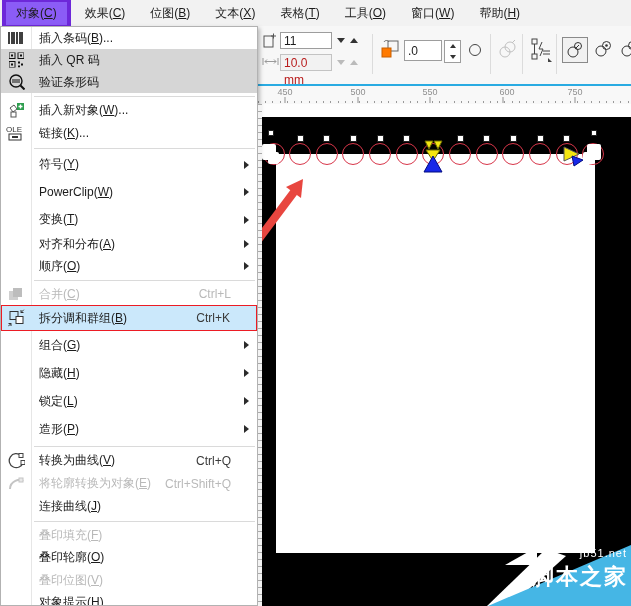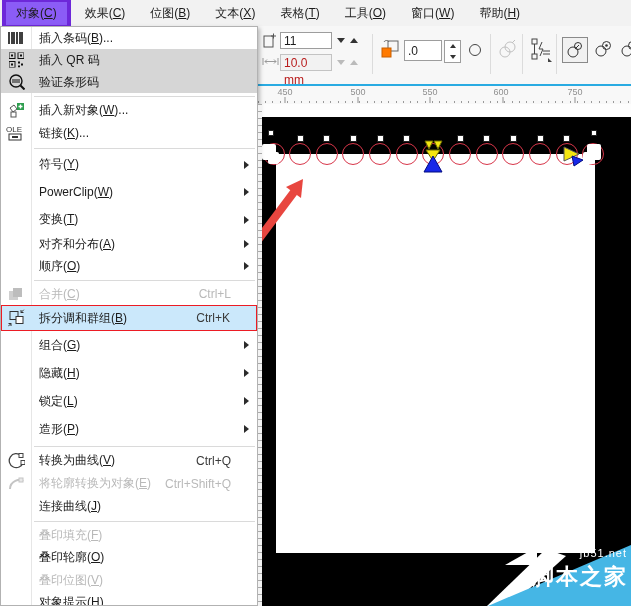--- a/index.html
+++ b/index.html
@@ -147,21 +147,21 @@
         <path d="M11 5.5h3" stroke="#333"></path>
       </svg>
   </div>
 
   <div class="blueline"></div>
   <div class="ruler">
     <div class="dots"></div>
     <span class="rlabel" style="left:27px">450</span>
     <span class="rlabel" style="left:100px">500</span>
     <span class="rlabel" style="left:172px">550</span>
-    <span class="rlabel" style="left:243px">600</span>
+    <span class="rlabel" style="left:249px">600</span>
     <span class="rlabel" style="left:317px">750</span>
     <span class="rtick" style="left:27px"></span>
       <span class="rtick" style="left:100px"></span>
       <span class="rtick" style="left:172px"></span>
       <span class="rtick" style="left:245px"></span>
       <span class="rtick" style="left:317px"></span>
   </div>
 
   <div class="canvas">
     <div class="blackboard"></div>

